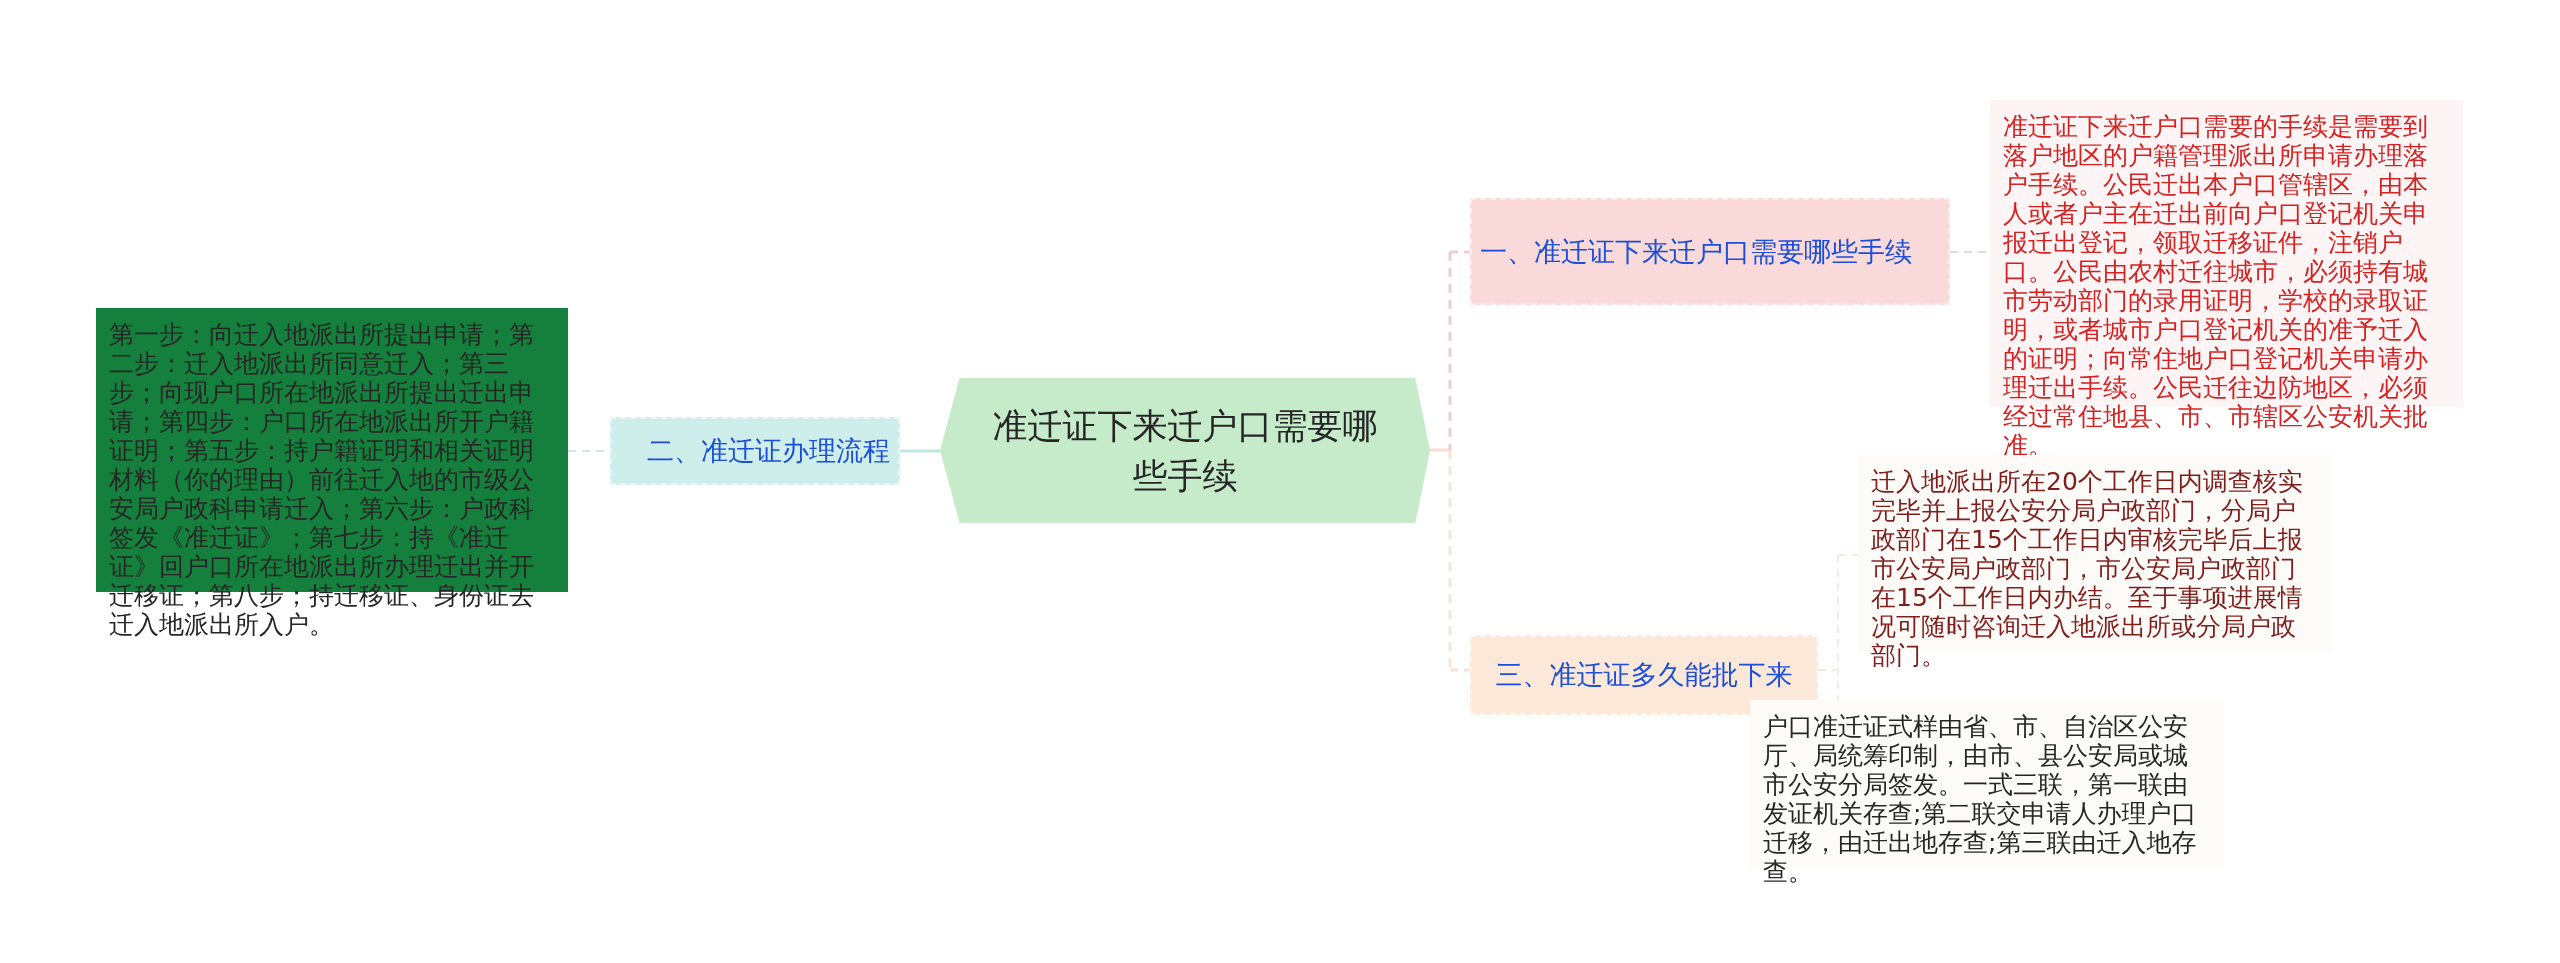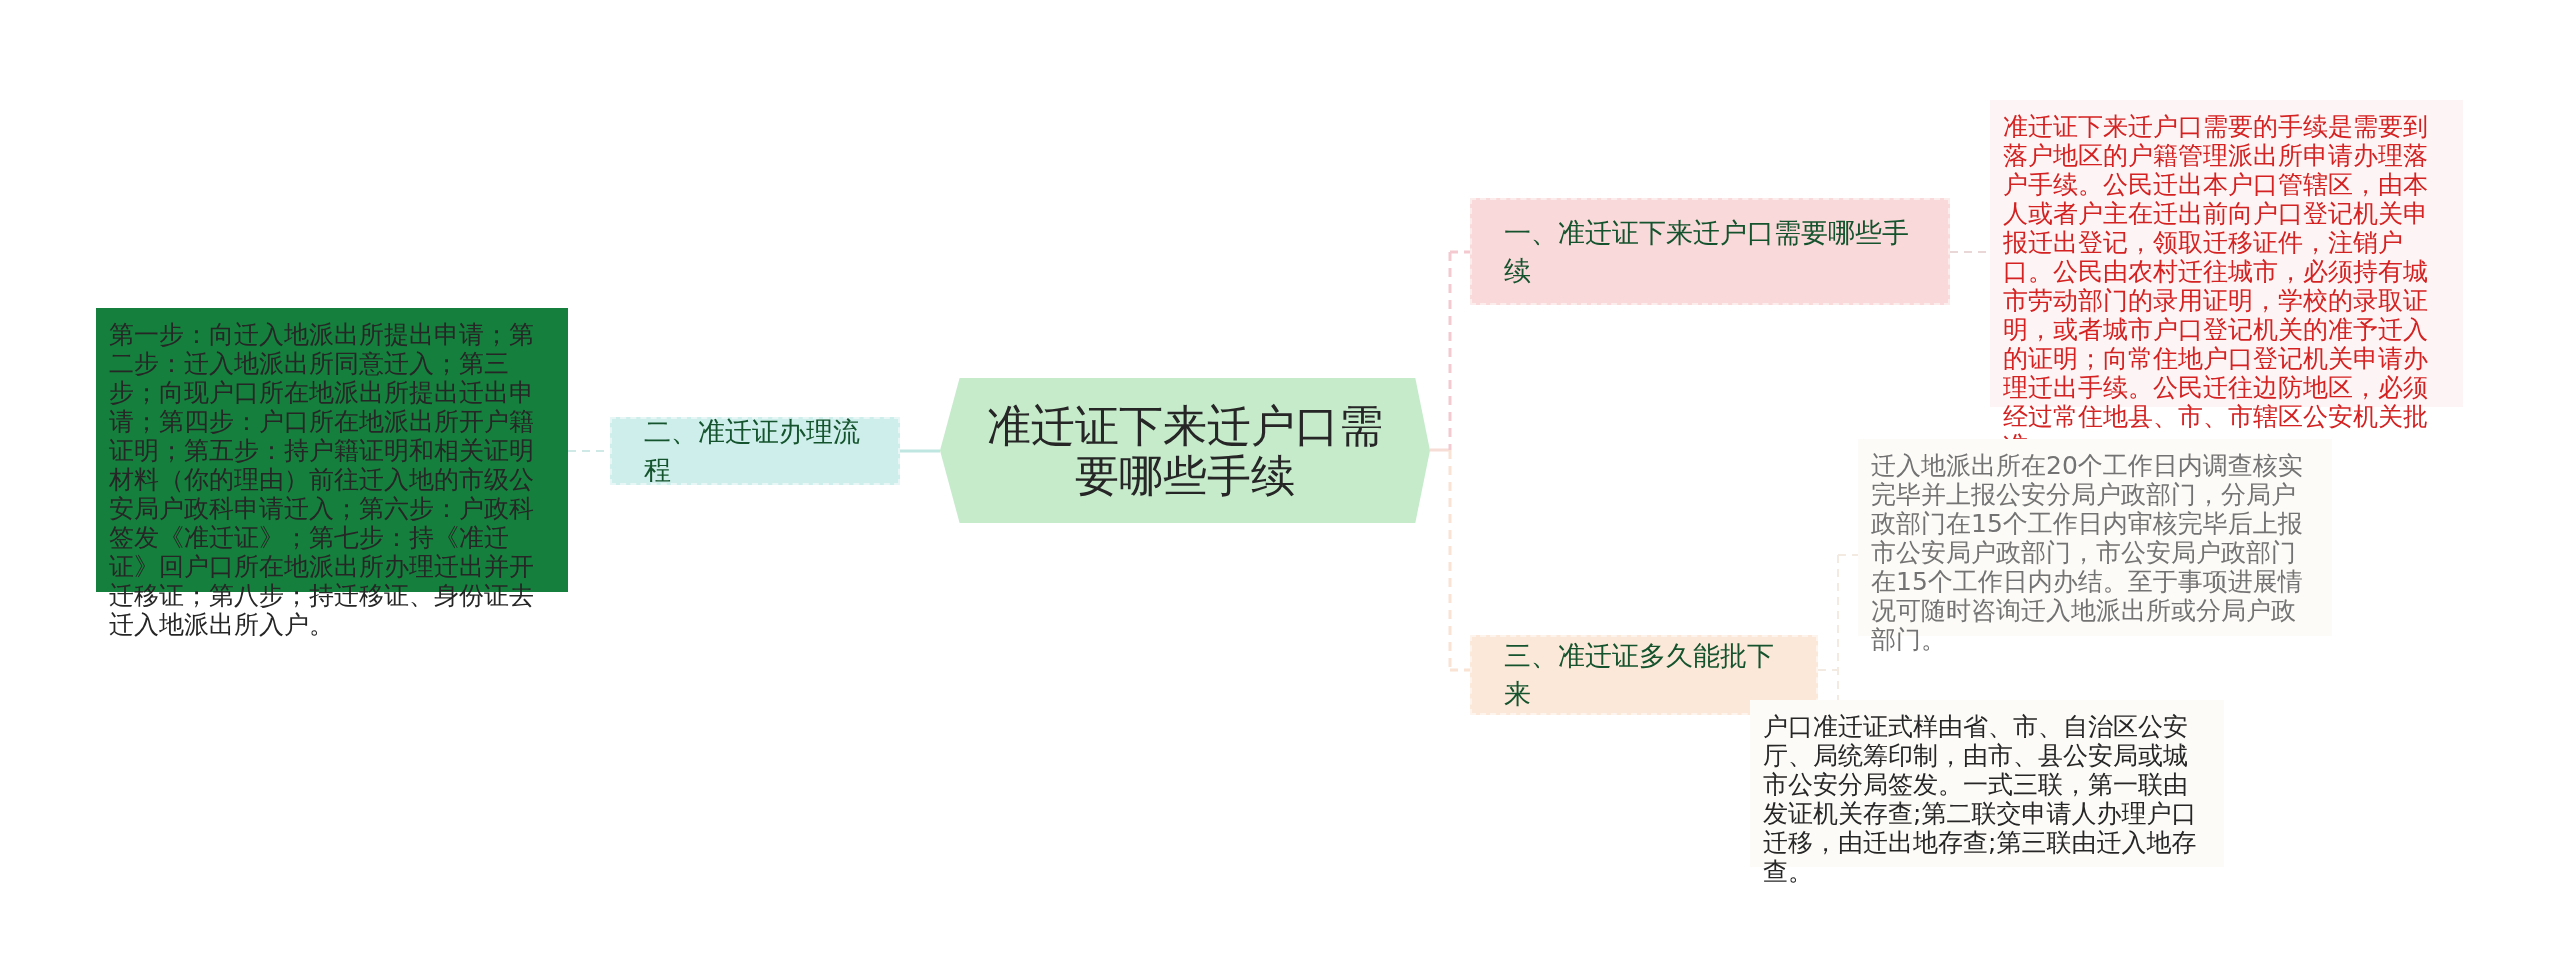--- a/index.html
+++ b/index.html
@@ -2,30 +2,30 @@
 <html><head>
 <meta charset="utf-8">
 <style>
   html,body{margin:0;padding:0;background:#ffffff;}
   body{width:2560px;height:963px;position:relative;overflow:hidden;font-family:"DejaVu Sans","Liberation Sans",sans-serif;color:#222;}
   .abs{position:absolute;box-sizing:border-box;}
   .line{position:absolute;}
   .central{left:940px;top:378px;width:490px;height:145px;background:#c6ebcb;
     clip-path:polygon(0 50%,4% 0,97% 0,100% 50%,97% 100%,4% 100%);
     display:flex;align-items:center;justify-content:center;text-align:center;
-    font-size:44px;line-height:50px;color:#262626;padding:0 40px;}
-  .branch{display:flex;align-items:center;font-size:27px;line-height:38px;color:#14532d;padding:0 32px;
+    font-size:35px;line-height:50px;color:#262626;padding:0 40px;}
+  .branch{display:flex;align-items:center;font-size:27px;line-height:38px;color:#1d4ed8;padding:0 8px;
     border:2px dashed rgba(255,255,255,0.55);}
   .b1{left:1470px;top:198px;width:480px;height:107px;background:#f9d9d9;}
   .b2{left:610px;top:417px;width:290px;height:68px;background:#cdeeea;justify-content:flex-end;}
   .b3{left:1470px;top:635px;width:348px;height:80px;background:#fbe8d8;justify-content:center;}
   .leaf{font-size:25px;line-height:29px;padding:12px 13px;word-break:break-all;}
   .leaf-red{left:1990px;top:100px;width:473px;height:307px;background:#fdf5f5;color:#d42121;}
   .leaf-left{left:96px;top:308px;width:472px;height:284px;background:#15803d;color:#262626;}
-  .leaf-r1{left:1858px;top:439px;width:474px;height:197px;background:#fdfbf7;color:#737373;}
+  .leaf-r1{left:1858px;top:455px;width:474px;height:197px;background:#fdfbf7;color:#7f1d1d;}
   .leaf-r2{left:1750px;top:700px;width:474px;height:167px;background:#fdfbf7;color:#262626;}
 </style>
 </head>
 <body>
 
 <svg class="line" style="left:0;top:0;" width="2560" height="963">
 
   <line x1="900" y1="451" x2="940" y2="451" stroke="#bfe6e1" stroke-width="3"></line>
   <line x1="568" y1="451" x2="610" y2="451" stroke="#cfe9e6" stroke-width="2" stroke-dasharray="8,6"></line>
 

